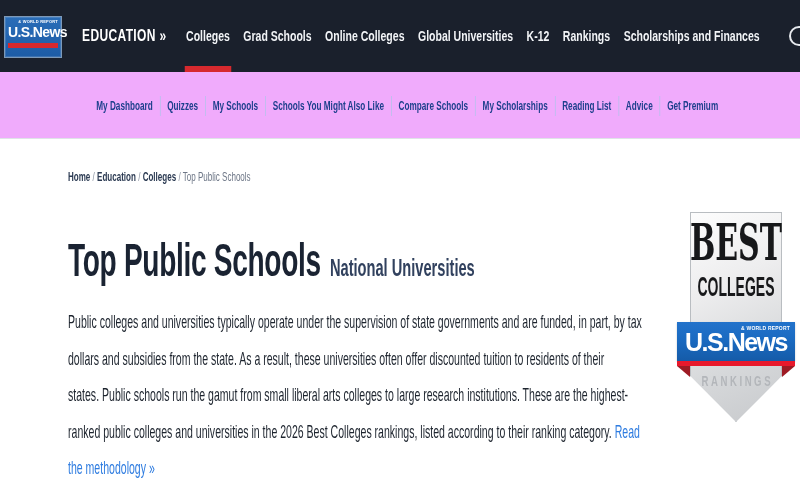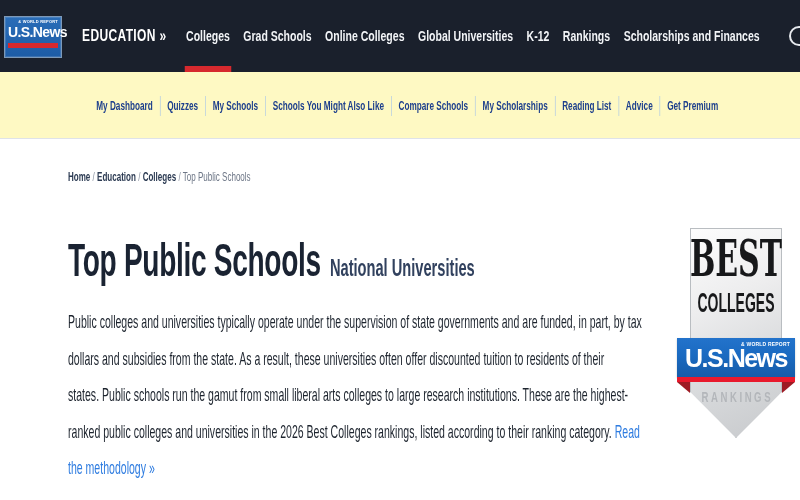--- a/index.html
+++ b/index.html
@@ -14,42 +14,42 @@
   .logo-stripe { margin-top:2px; height:5px; background:#d6292e; width:100%; }
 
   .nav-row { position:absolute; left:82px; top:0; height:72px; display:flex; align-items:center; white-space:nowrap; transform:scaleX(0.75); transform-origin:left center; column-gap:18px; }
   .section-label { color:#ffffff; font-weight:bold; font-size:16px; letter-spacing:.5px; margin-right:8px; }
   .nav-item { position:relative; color:#f2f4f7; font-size:14px; font-weight:bold; height:72px; display:flex; align-items:center; cursor:pointer; }
   .nav-item.active::after { content:""; position:absolute; left:-2px; right:-2px; bottom:0; height:6px; background:#d6292e; }
 
   .search-circle { position:absolute; left:789px; top:26px; width:20px; height:20px; border:2px solid #e6e9ee; border-radius:50%; }
 
   
-  .subnav { position:absolute; left:0; top:72px; width:800px; height:67px; background:#fef9c3; border-bottom:1px solid #dfe3e8; }
+  .subnav { position:absolute; left:0; top:72px; width:800px; height:67px; background:#f0abfc; border-bottom:1px solid #dfe3e8; }
   .subnav-row { position:absolute; right:75px; top:0; height:67px; display:flex; align-items:center; white-space:nowrap; transform:scaleX(0.63); transform-origin:right center; }
   .subnav-item { color:#1d3f8c; font-size:13px; font-weight:600; padding:0 11px; cursor:pointer; border-left:1px solid #a8c6e8; line-height:20px; }
   .subnav-item:first-child { border-left:none; }
 
   
   .breadcrumb { position:absolute; left:68px; top:170px; white-space:nowrap; transform:scaleX(0.67); transform-origin:left center; font-size:12px; }
   .crumb { color:#2b3a52; font-weight:bold; cursor:pointer; }
   .crumb::after { content:" " attr(data-sep) "  "; color:#8b93a1; font-weight:normal; }
   .crumb-current { color:#6e7787; }
 
   
   .title-row { position:absolute; left:68px; top:234px; display:flex; align-items:baseline; white-space:nowrap; transform:scaleX(0.61); transform-origin:left top; }
   .page-title { font-size:46px; font-weight:bold; color:#1a2332; letter-spacing:-0.5px; line-height:1.15; }
   .page-subtitle { font-size:24px; font-weight:bold; color:#31415e; margin-left:15px; }
 
   
   .intro { position:absolute; left:68px; top:304px; width:1120px; transform:scaleX(0.555); transform-origin:left top; font-size:19px; line-height:36.6px; color:#1d242e; white-space:pre-line; }
   .intro a { color:#2e7ce0; text-decoration:none; cursor:pointer; }
 
   
-  .badge { position:absolute; left:677px; top:228px; width:118px; height:212px; }
+  .badge { position:absolute; left:677px; top:212px; width:118px; height:212px; }
   .badge-shield { position:absolute; left:13px; top:0; width:92px; height:210px; background:linear-gradient(155deg,#fdfdfd 0%,#ededee 35%,#d6d8da 70%,#c7c9cc 100%); clip-path:polygon(0 0,100% 0,100% 78%,50% 100%,0 78%); box-shadow:inset 0 0 0 1px #b9bdc1; }
   .badge-best { position:absolute; top:6px; left:50%; width:160px; margin-left:-80px; text-align:center; font-family:"DejaVu Serif", serif; font-weight:bold; font-size:50px; line-height:1; color:#17181a; transform:scaleX(0.6); white-space:nowrap; }
   .badge-colleges { position:absolute; top:61px; left:50%; width:170px; margin-left:-85px; text-align:center; font-weight:bold; font-size:28px; line-height:1; color:#17181a; transform:scaleX(0.5); white-space:nowrap; }
   .badge-band { position:absolute; left:0; top:110px; width:118px; height:39px; background:linear-gradient(180deg,#2373cb 0%,#1a6ac1 45%,#155ba8 100%); box-shadow:0 1px 2px #00000033; }
   .badge-brand { position:absolute; left:0; top:8px; width:118px; text-align:center; color:#ffffff; font-weight:bold; font-size:25px; letter-spacing:-1.5px; line-height:1; }
   .badge-brand-tagline { position:absolute; right:5px; top:3px; color:#ffffff; font-weight:bold; font-size:5px; letter-spacing:.2px; }
   .badge-stripe { position:absolute; left:0; top:149px; width:118px; height:5px; background:#e8192c; }
   .badge-fold-left { position:absolute; left:0; top:154px; width:13px; height:11px; background:#9e1b24; clip-path:polygon(0 0,100% 0,100% 100%); }
   .badge-fold-right { position:absolute; right:0; top:154px; width:13px; height:11px; background:#9e1b24; clip-path:polygon(0 0,100% 0,0 100%); }
   .badge-rankings { position:absolute; top:160px; left:50%; width:170px; margin-left:-85px; text-align:center; font-size:15px; font-weight:600; letter-spacing:4px; color:#b3b6ba; transform:scaleX(0.64); white-space:nowrap; text-indent:4px; }

